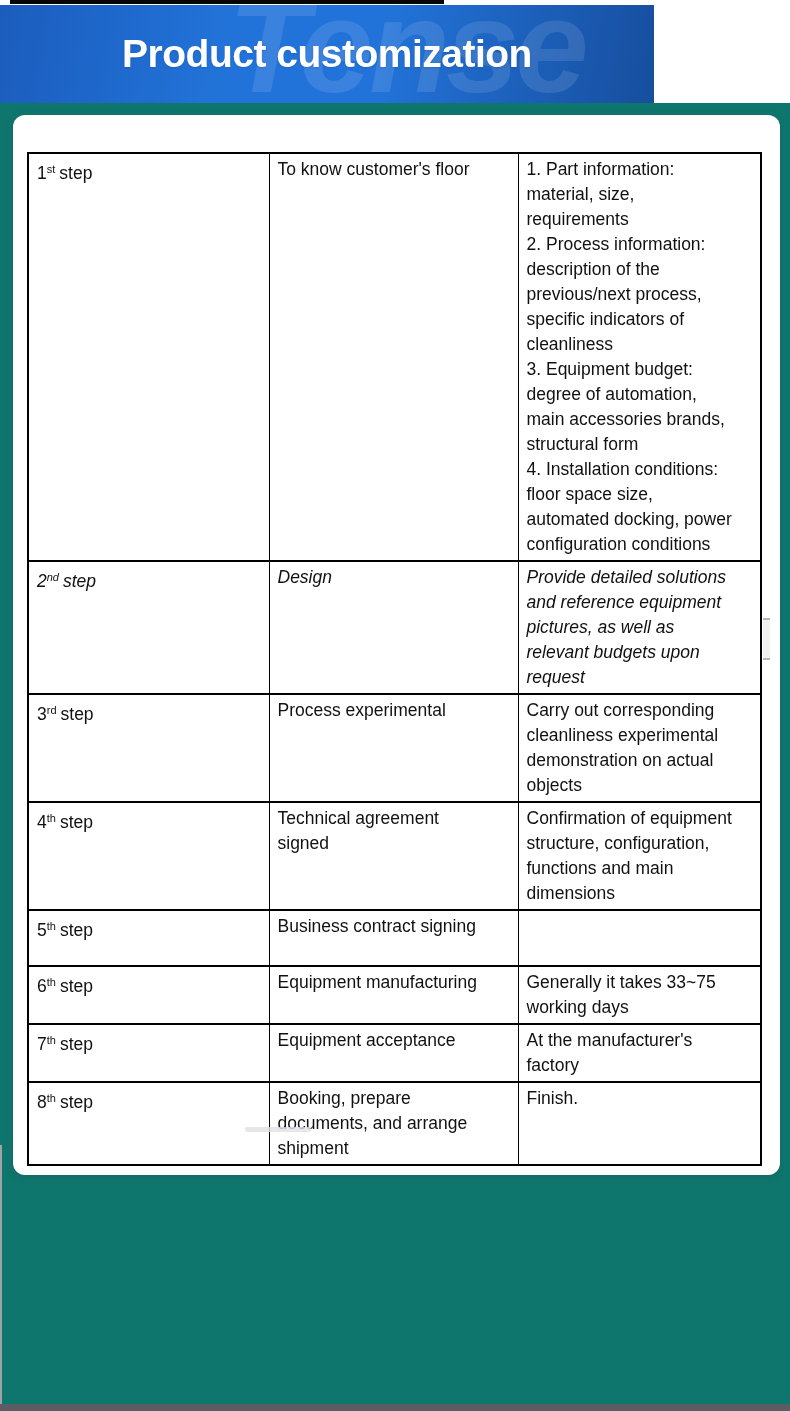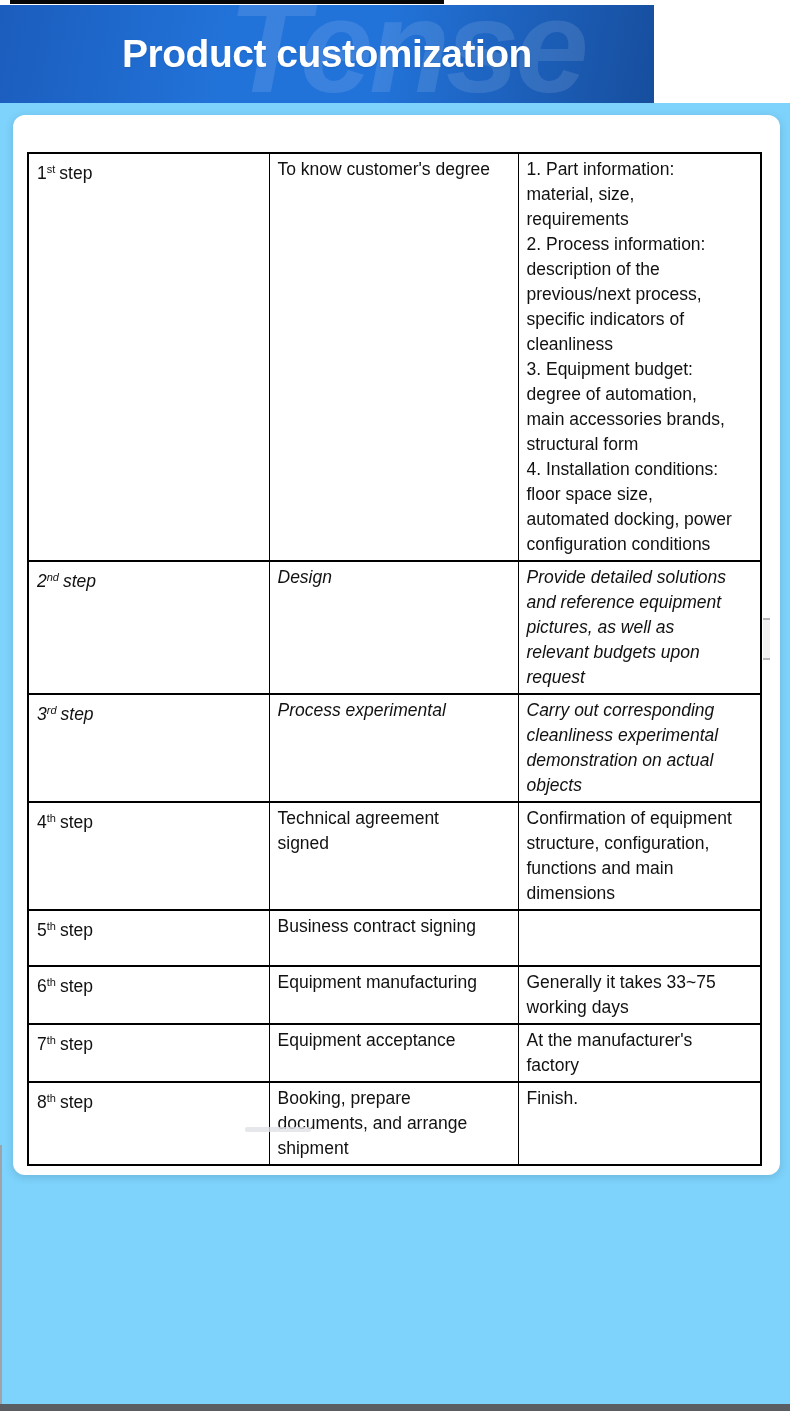--- a/index.html
+++ b/index.html
@@ -37,21 +37,21 @@
     position: relative;
     color: #ffffff;
     font-size: 39px; font-weight: bold;
     letter-spacing: -0.5px;
     text-shadow: 0 1px 2px rgba(0,0,0,0.12);
   }
 
   
   .page-bg {
     position: absolute; left: 0; top: 103px; width: 790px; height: 1301px;
-    background: #7dd3fc;
+    background: #0f766e;
   }
   .left-edge-line {
     position: absolute; left: 0; top: 1042px; width: 2px; height: 259px;
     background: #9fa2a6;
   }
 
   
   .card {
     position: absolute; left: 13px; top: 12px; width: 767px; height: 1060px;
     background: #ffffff;
@@ -77,21 +77,21 @@
     vertical-align: top;
     padding: 3px 8px 3px 8px;
     white-space: pre-line;
     overflow: hidden;
   }
   col.c1 { width: 241px; }
   col.c2 { width: 249px; }
   col.c3 { width: 243px; }
   tr.r1 { height: 401px; }
   tr.r2 { height: 122px; font-style: italic; }
-  tr.r3 { height: 103px; font-style: italic; }
+  tr.r3 { height: 103px; }
   tr.r4 { height: 98px;  }
   tr.r5 { height: 56px;  }
   tr.r6 { height: 56px; border-radius: 25px;  }
   tr.r7 { height: 57px;  }
   tr.r8 { height: 77px;  }
   td .ord {
     font-size: 11px;
     vertical-align: 6px;
   }
   td .step-word { margin-left: 4px; }
@@ -131,21 +131,21 @@
 
     <table class="steps">
       <colgroup>
           <col class="c1">
           <col class="c2">
           <col class="c3">
         </colgroup>
       <tbody>
         <tr class="r1">
           <td><span>1</span><sup class="ord">st</sup><span class="step-word">step</span></td>
-          <td>To know customer's degree</td>
+          <td>To know customer's floor</td>
           <td>1. Part information:
 material, size,
 requirements
 2. Process information:
 description of the
 previous/next process,
 specific indicators of
 cleanliness
 3. Equipment budget:
 degree of automation,

